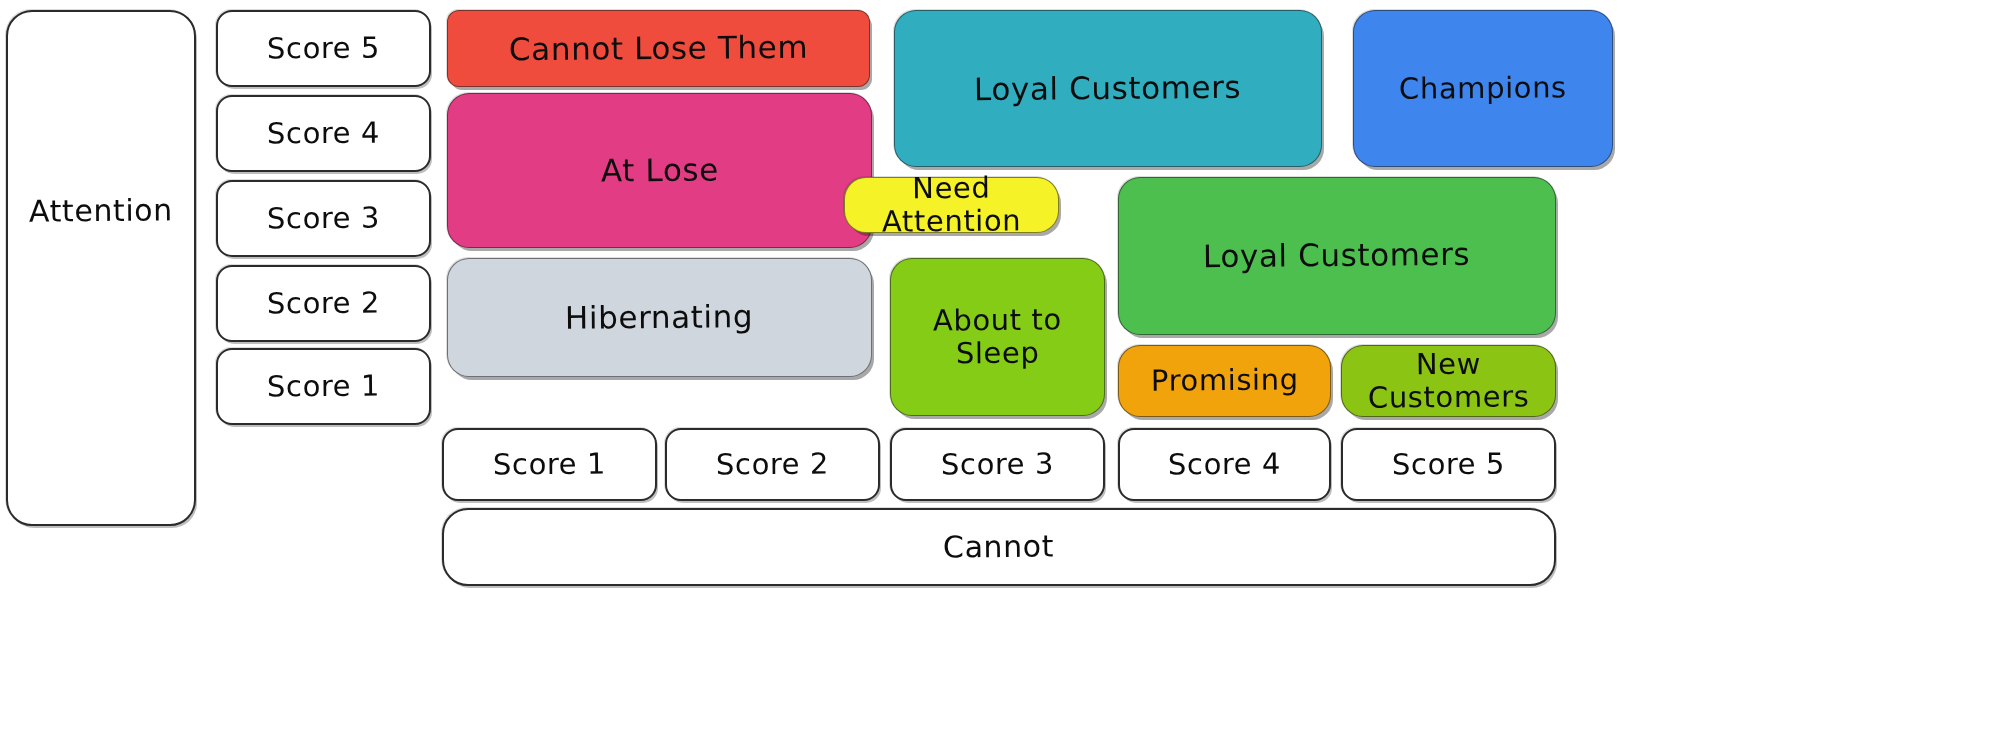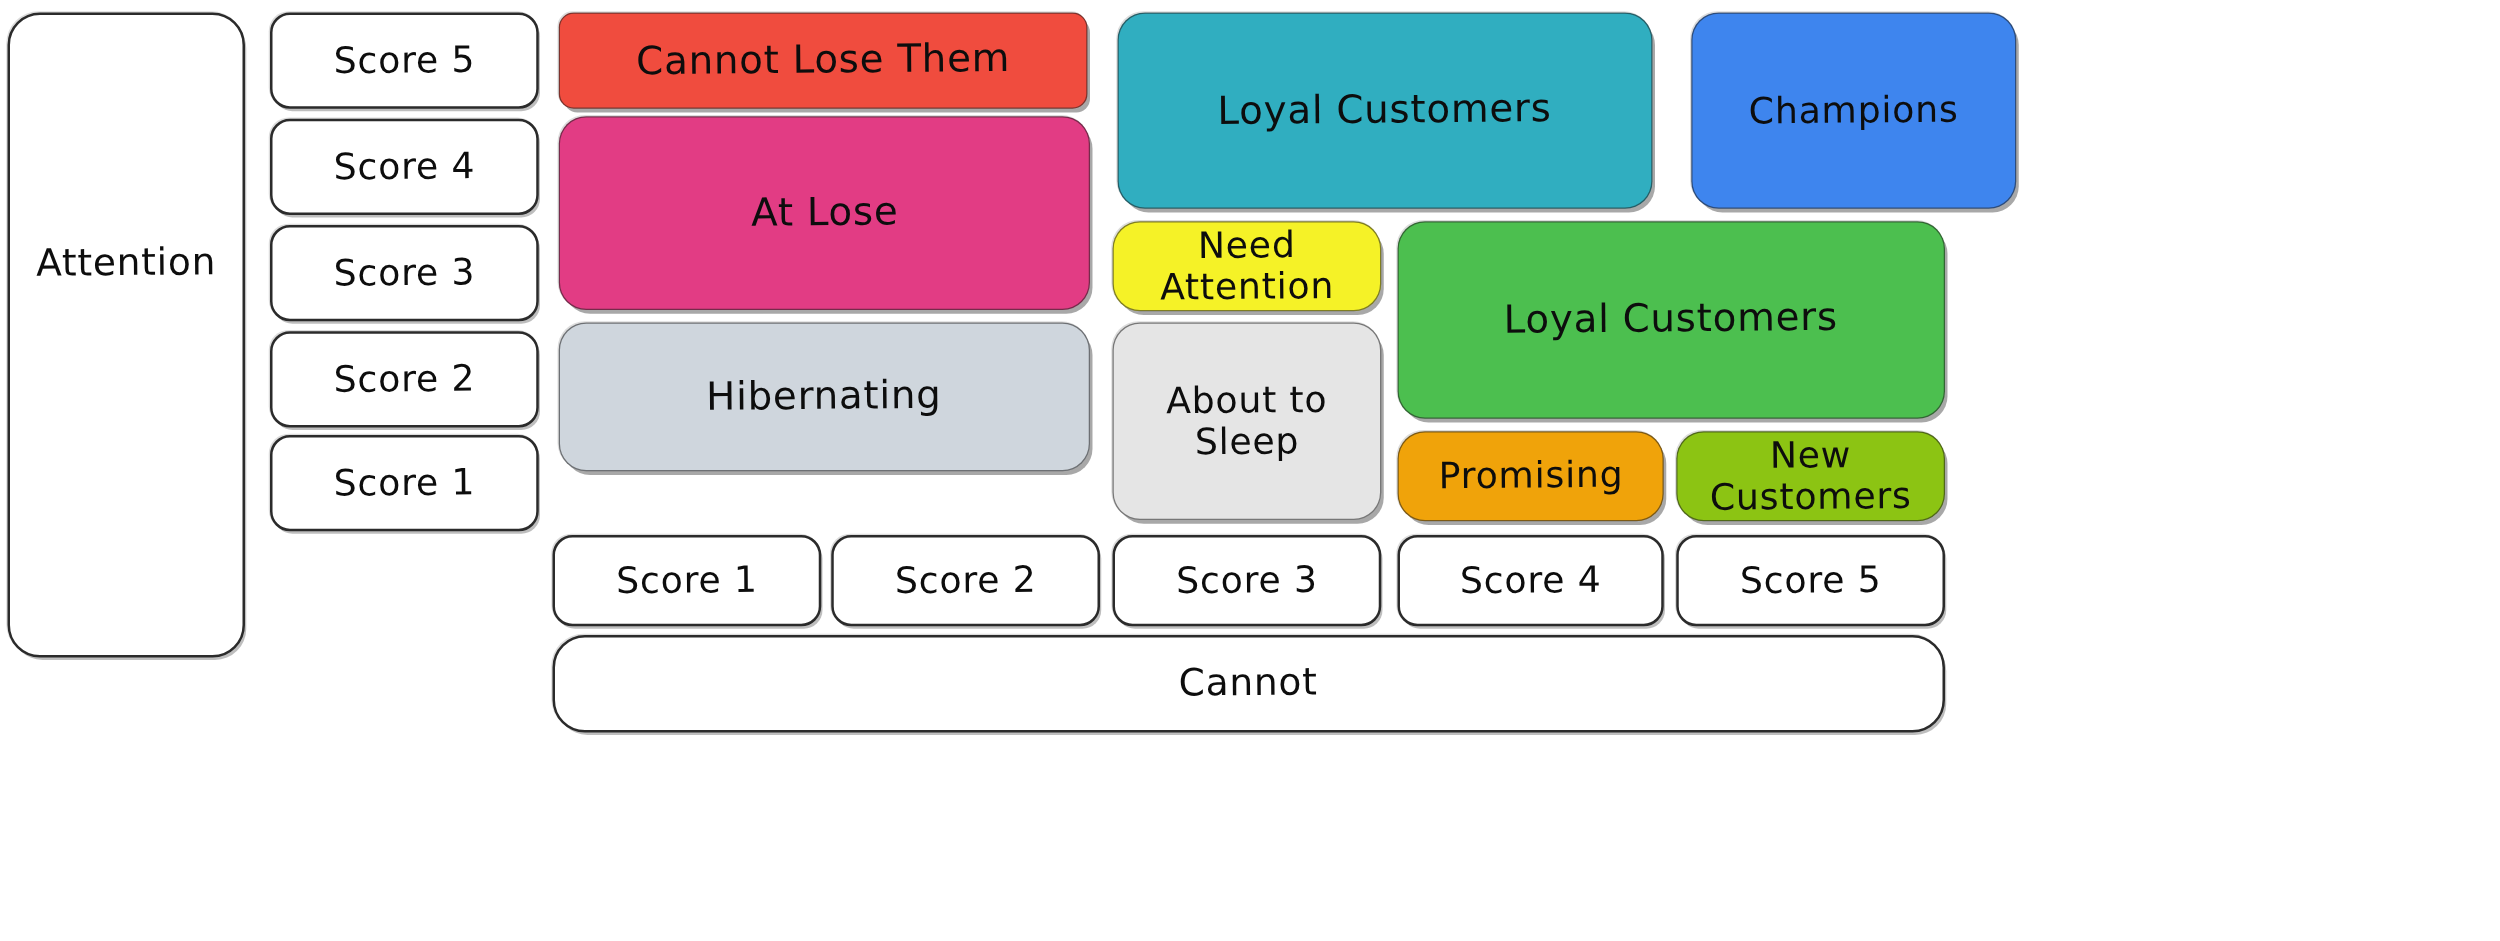--- a/index.html
+++ b/index.html
@@ -117,29 +117,29 @@
   </div>
 
   <div class="box filled" style="left:894px; top:10px; width:428px; height:157px; background:#30AEC0;">
     <span class="label seg-label">Loyal Customers</span>
   </div>
 
   <div class="box filled" style="left:1341px; top:10px; width:260px; height:157px; background:#3E85EE;margin-left:12px;">
     <span class="label seg-label small">Champions</span>
   </div>
 
-  <div class="box filled" style="left:890px; top:177px; width:215px; height:72px; background:#F5F227;">
+  <div class="box filled" style="left:844px; top:177px; width:215px; height:56px; background:#F5F227;">
     <span class="label seg-label small">Need Attention</span>
   </div>
 
   <div class="box filled" style="left:1118px; top:177px; width:438px; height:158px; background:#4CBF4F;">
     <span class="label seg-label">Loyal Customers</span>
   </div>
 
-  <div class="box filled" style="left:890px; top:258px; width:215px; height:158px; background:#e5e5e5;">
+  <div class="box filled" style="left:890px; top:258px; width:215px; height:158px; background:#84cc16;">
     <span class="label seg-label small">About to Sleep</span>
   </div>
 
   <div class="box filled" style="left:1341px; top:345px; width:215px; height:72px; background:#8CC413;">
     <span class="label seg-label small">New Customers</span>
   </div>
 
   <div class="box filled" style="left:1118px; top:345px; width:213px; height:72px; background:#F0A30A;">
     <span class="label seg-label small">Promising</span>
   </div>

